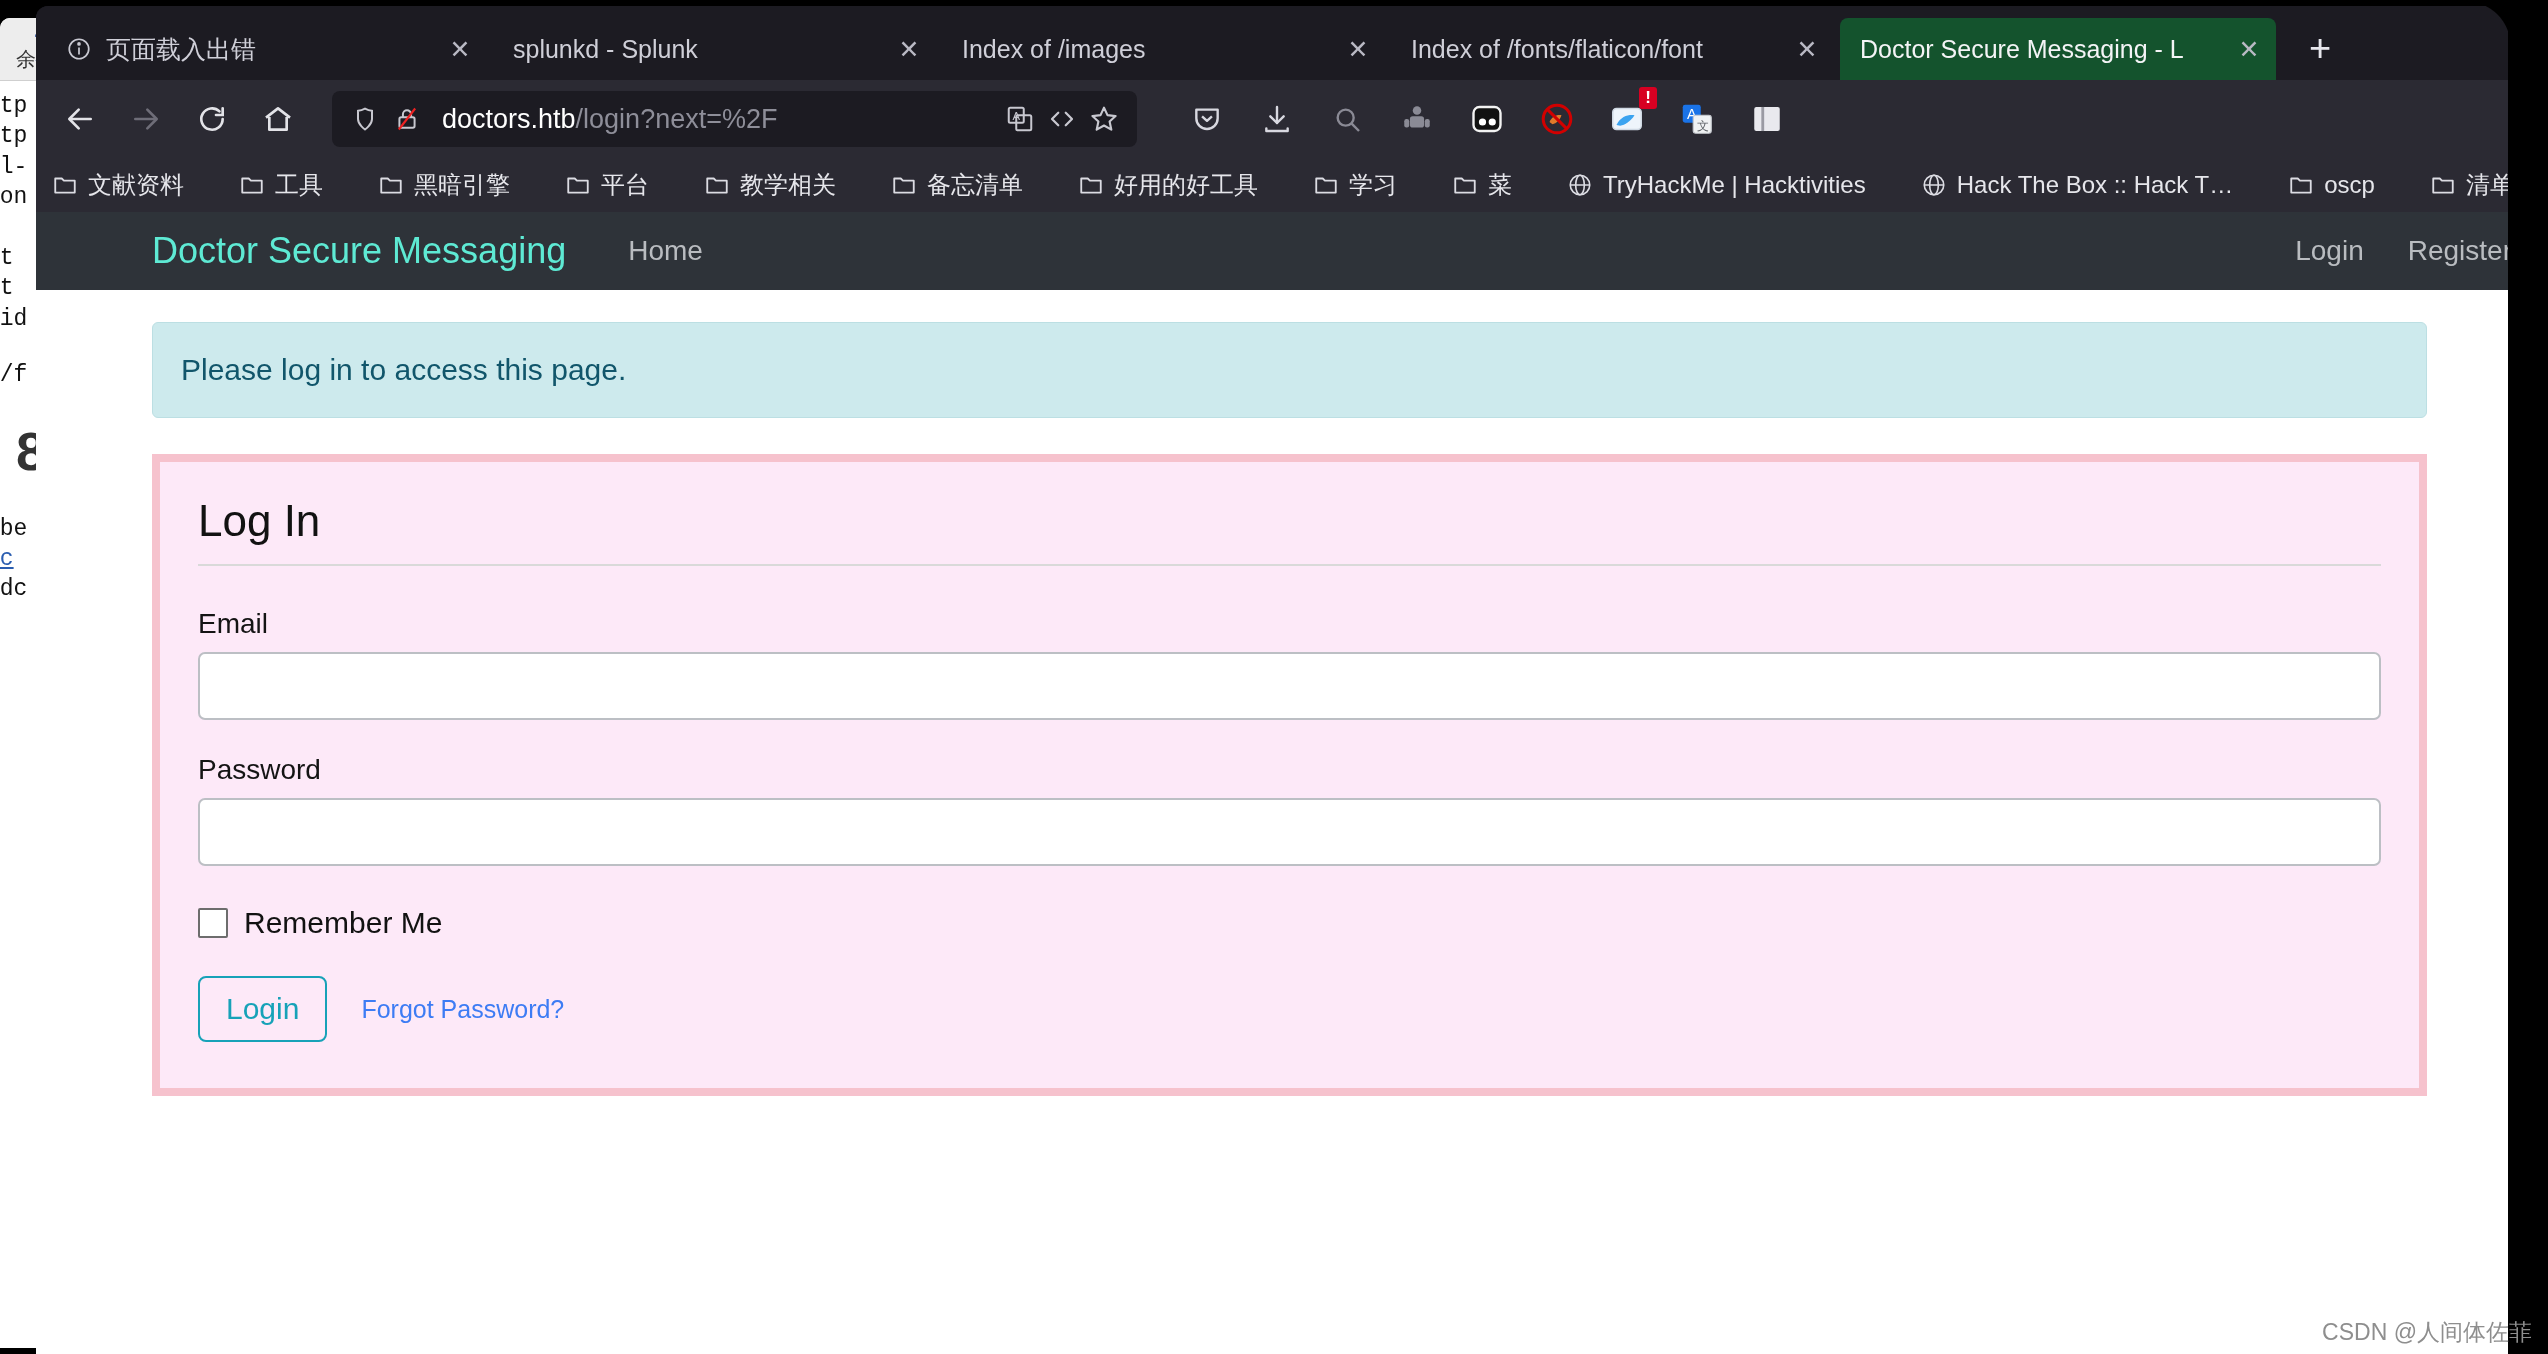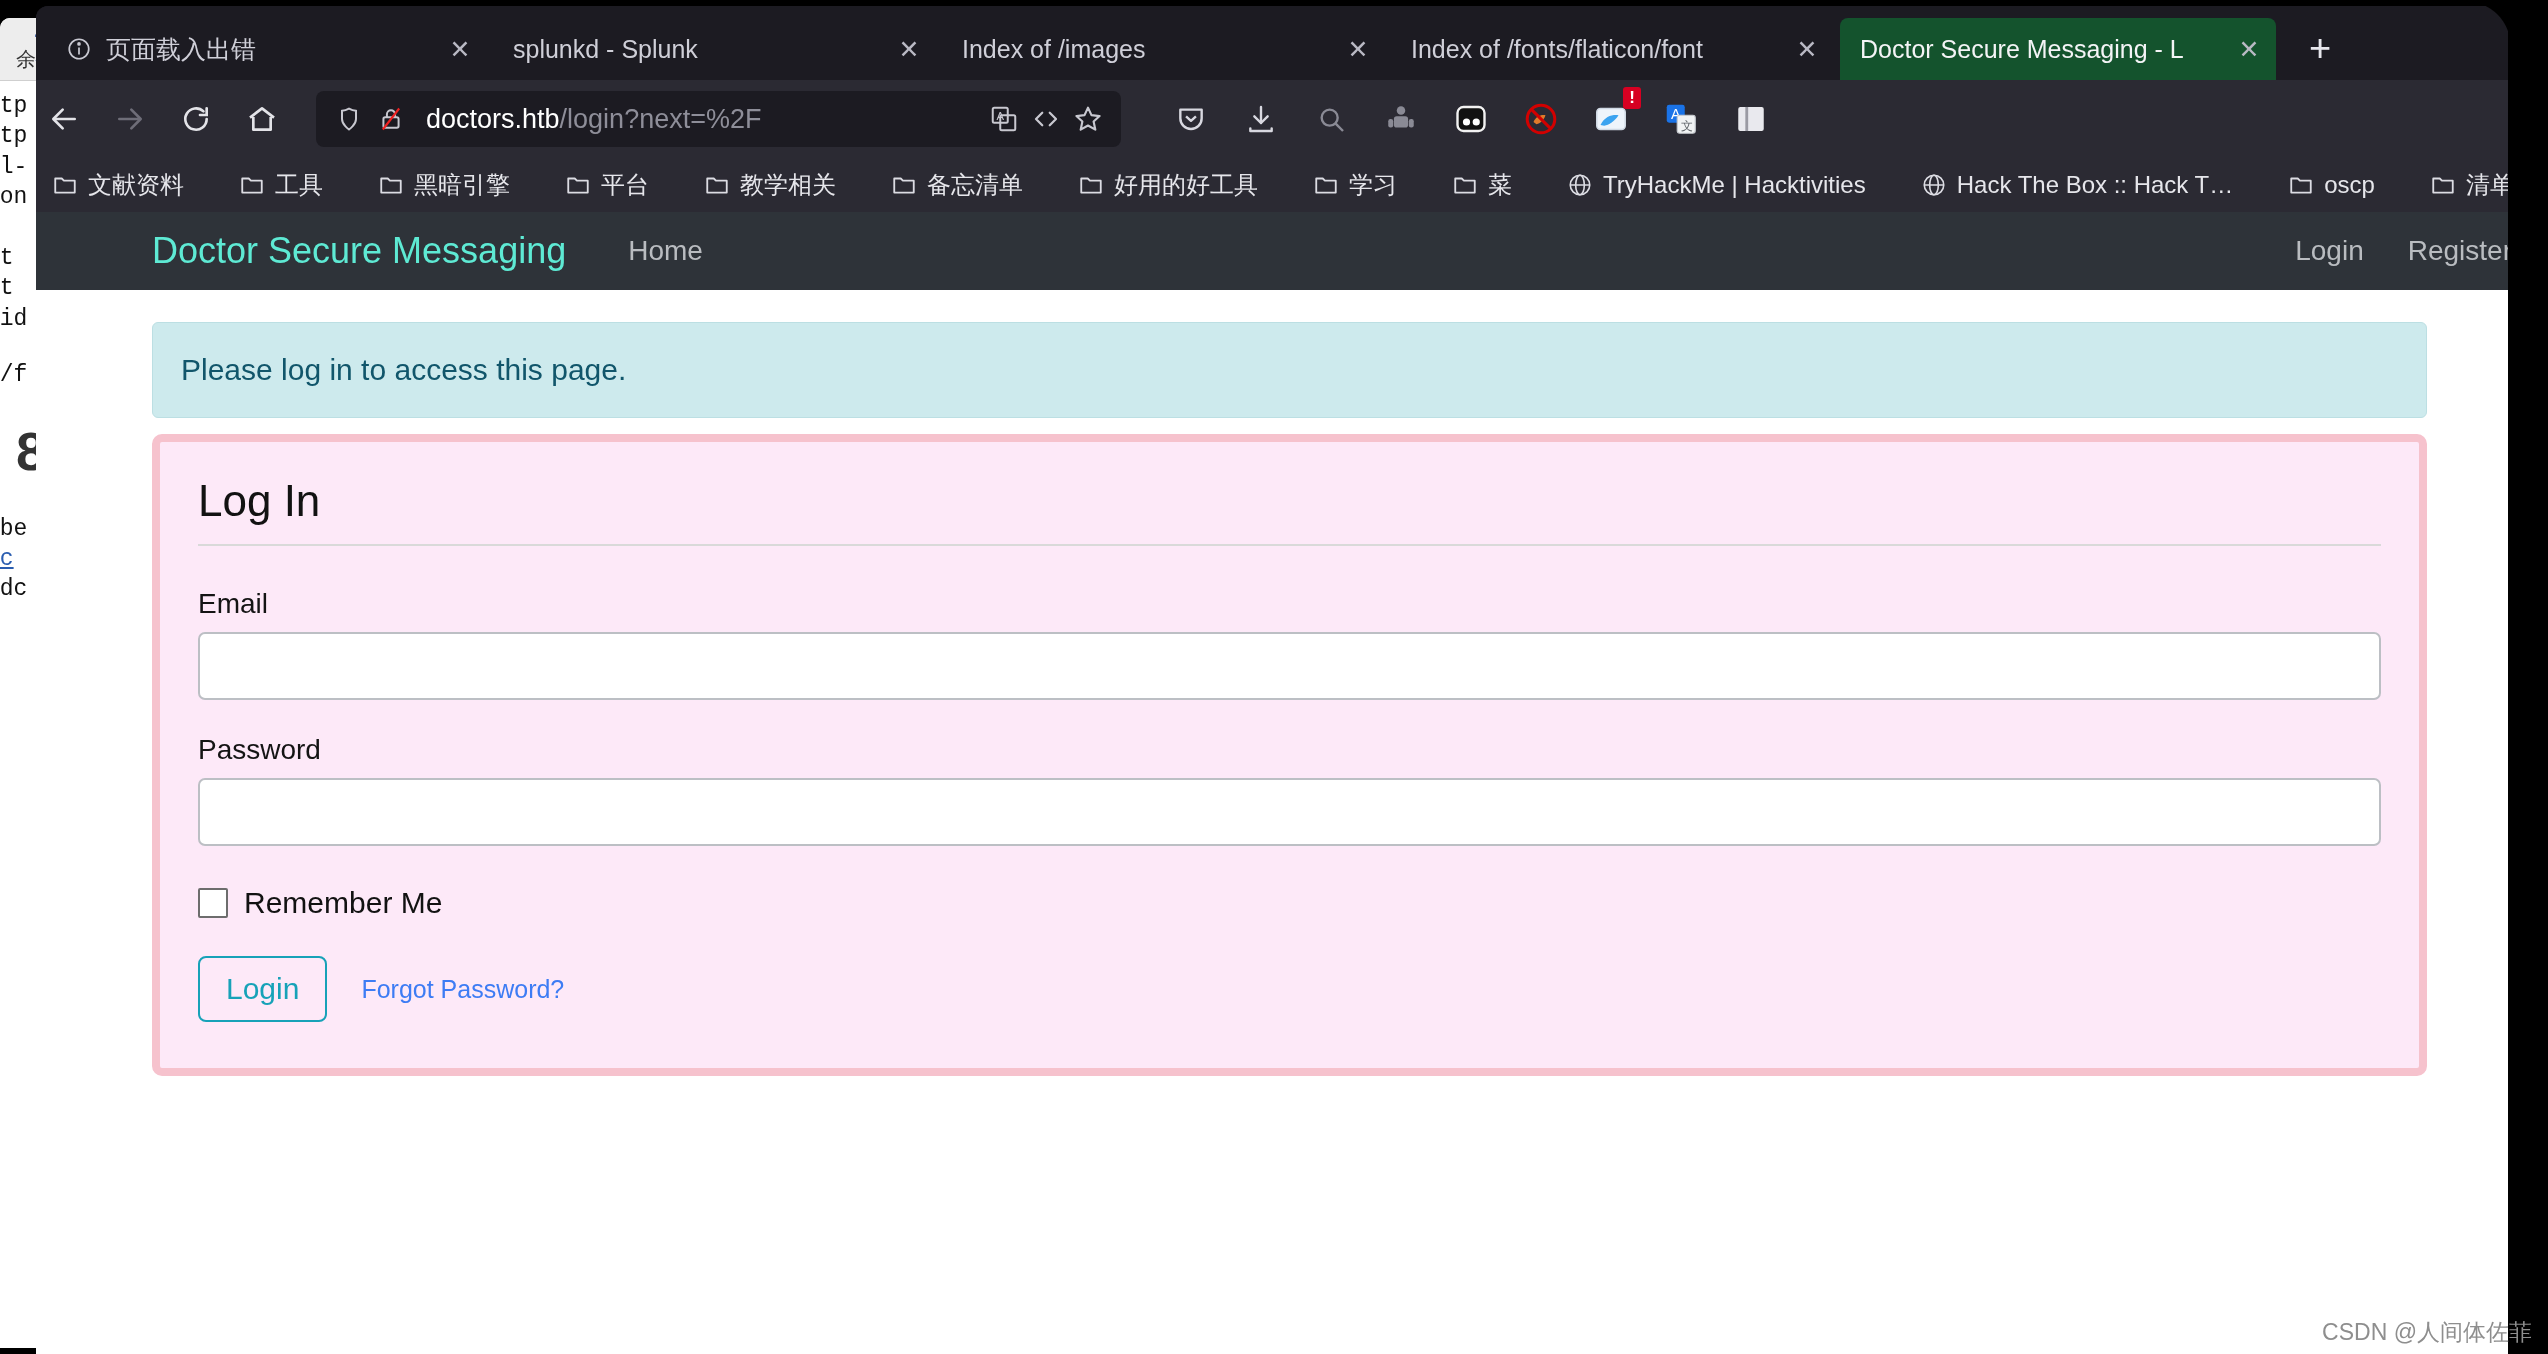--- a/index.html
+++ b/index.html
@@ -150,21 +150,21 @@
     align-items: center;
     justify-content: center;
   }
 
   
   .navbar {
     height: 78px;
     background: #2b2a33;
     display: flex;
     align-items: center;
-    padding: 0 0;
+    padding: 0 16px;
     box-sizing: border-box;
   }
   .navbtn {
     width: 56px;
     height: 56px;
     margin-right: 10px;
     color: #e3e3e8;
     display: flex;
     align-items: center;
     justify-content: center;
@@ -300,26 +300,26 @@
     border: 1px solid #bcdfe3;
     border-radius: 6px;
     padding: 30px 28px;
     color: #11566b;
     font-size: 30px;
     width: 2275px;
     box-sizing: border-box;
   }
 
   .login-card {
-    margin-top: 16px;
+    margin-top: 36px;
     width: 2275px;
     box-sizing: border-box;
     background: #fde9f8;
     border: 8px solid #f6c2cd;
-    border-radius: 10px;
+    border-radius: 0;
     padding: 34px 38px 46px 38px;
   }
   .login-title {
     font-size: 44px;
     color: #121212;
     margin: 0 0 18px 0;
     font-weight: normal;
   }
   .title-rule {
     height: 2px;

